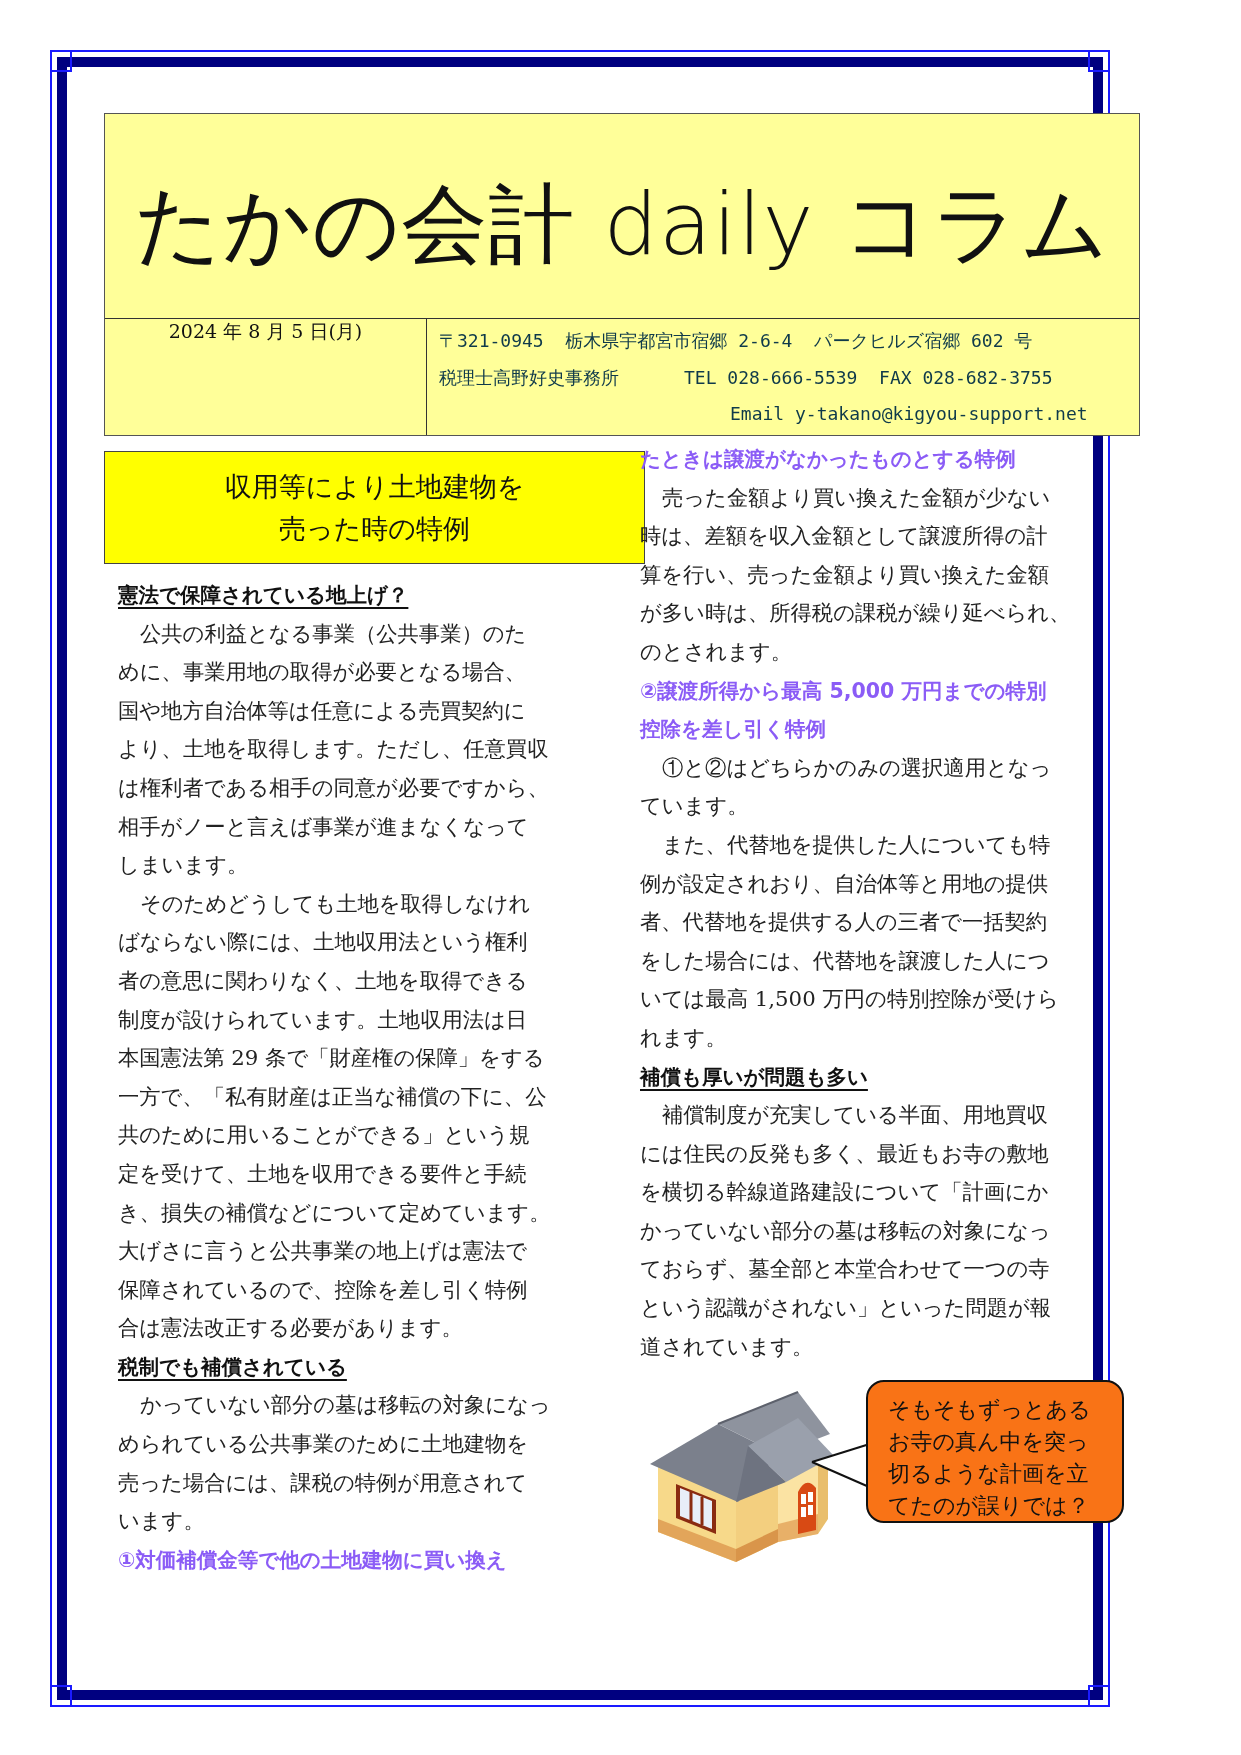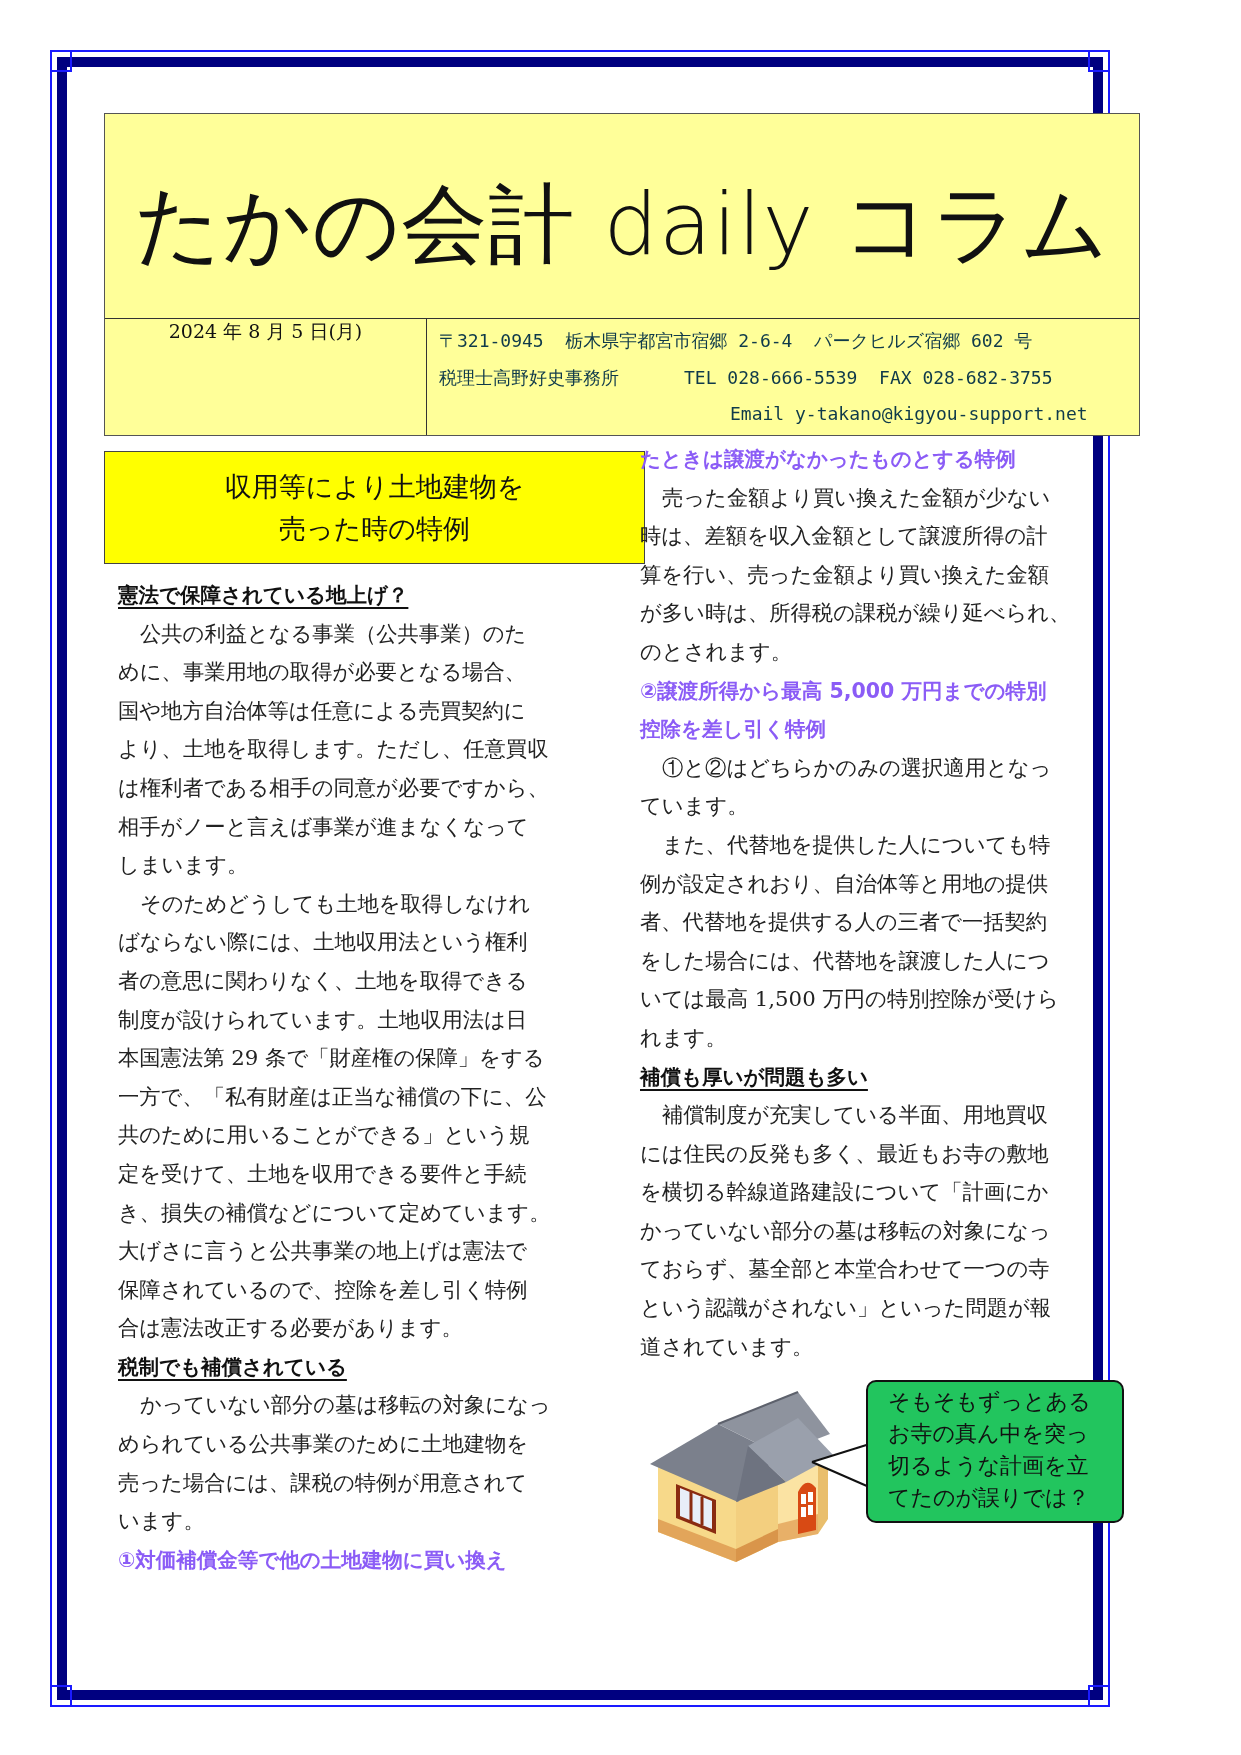--- a/index.html
+++ b/index.html
@@ -43,22 +43,22 @@
   .col-right { left: 640px; top: 440px; width: 490px; }
   .line { white-space: nowrap; height: 38.6px; }
   .indent { padding-left: 22px; }
   .heading-u { font-family: "DejaVu Sans", "Liberation Sans", sans-serif; font-weight: bold; font-size: 20.5px;
                text-decoration: underline; text-underline-offset: 5px; color: #111; }
   .heading-b { font-family: "DejaVu Sans", "Liberation Sans", sans-serif; font-weight: bold; font-size: 20.5px; color: #8b5cf6; }
 
   
   .house { position: absolute; left: 648px; top: 1384px; width: 200px; height: 190px; }
   .bubble { position: absolute; left: 866px; top: 1380px; width: 258px; height: 143px;
-            border: 2px solid #111; border-radius: 10px; background: #22c55e; box-sizing: border-box;
-            padding: 4px 0 0 20px;
+            border: 2px solid #111; border-radius: 18px; background: #f97316; box-sizing: border-box;
+            padding: 12px 0 0 20px;
             font-family: "DejaVu Sans", "Liberation Sans", sans-serif; font-size: 22px; line-height: 32px; color: #111; }
   .tail { position: absolute; left: 810px; top: 1440px; width: 70px; height: 60px; }
 </style>
 </head>
 <body>
 
 <div class="frame-outer"></div>
 <div class="frame-thick"></div>
 <div class="corner" style="left:50px;top:50px;"></div>
 <div class="corner" style="left:1088px;top:50px;"></div>

